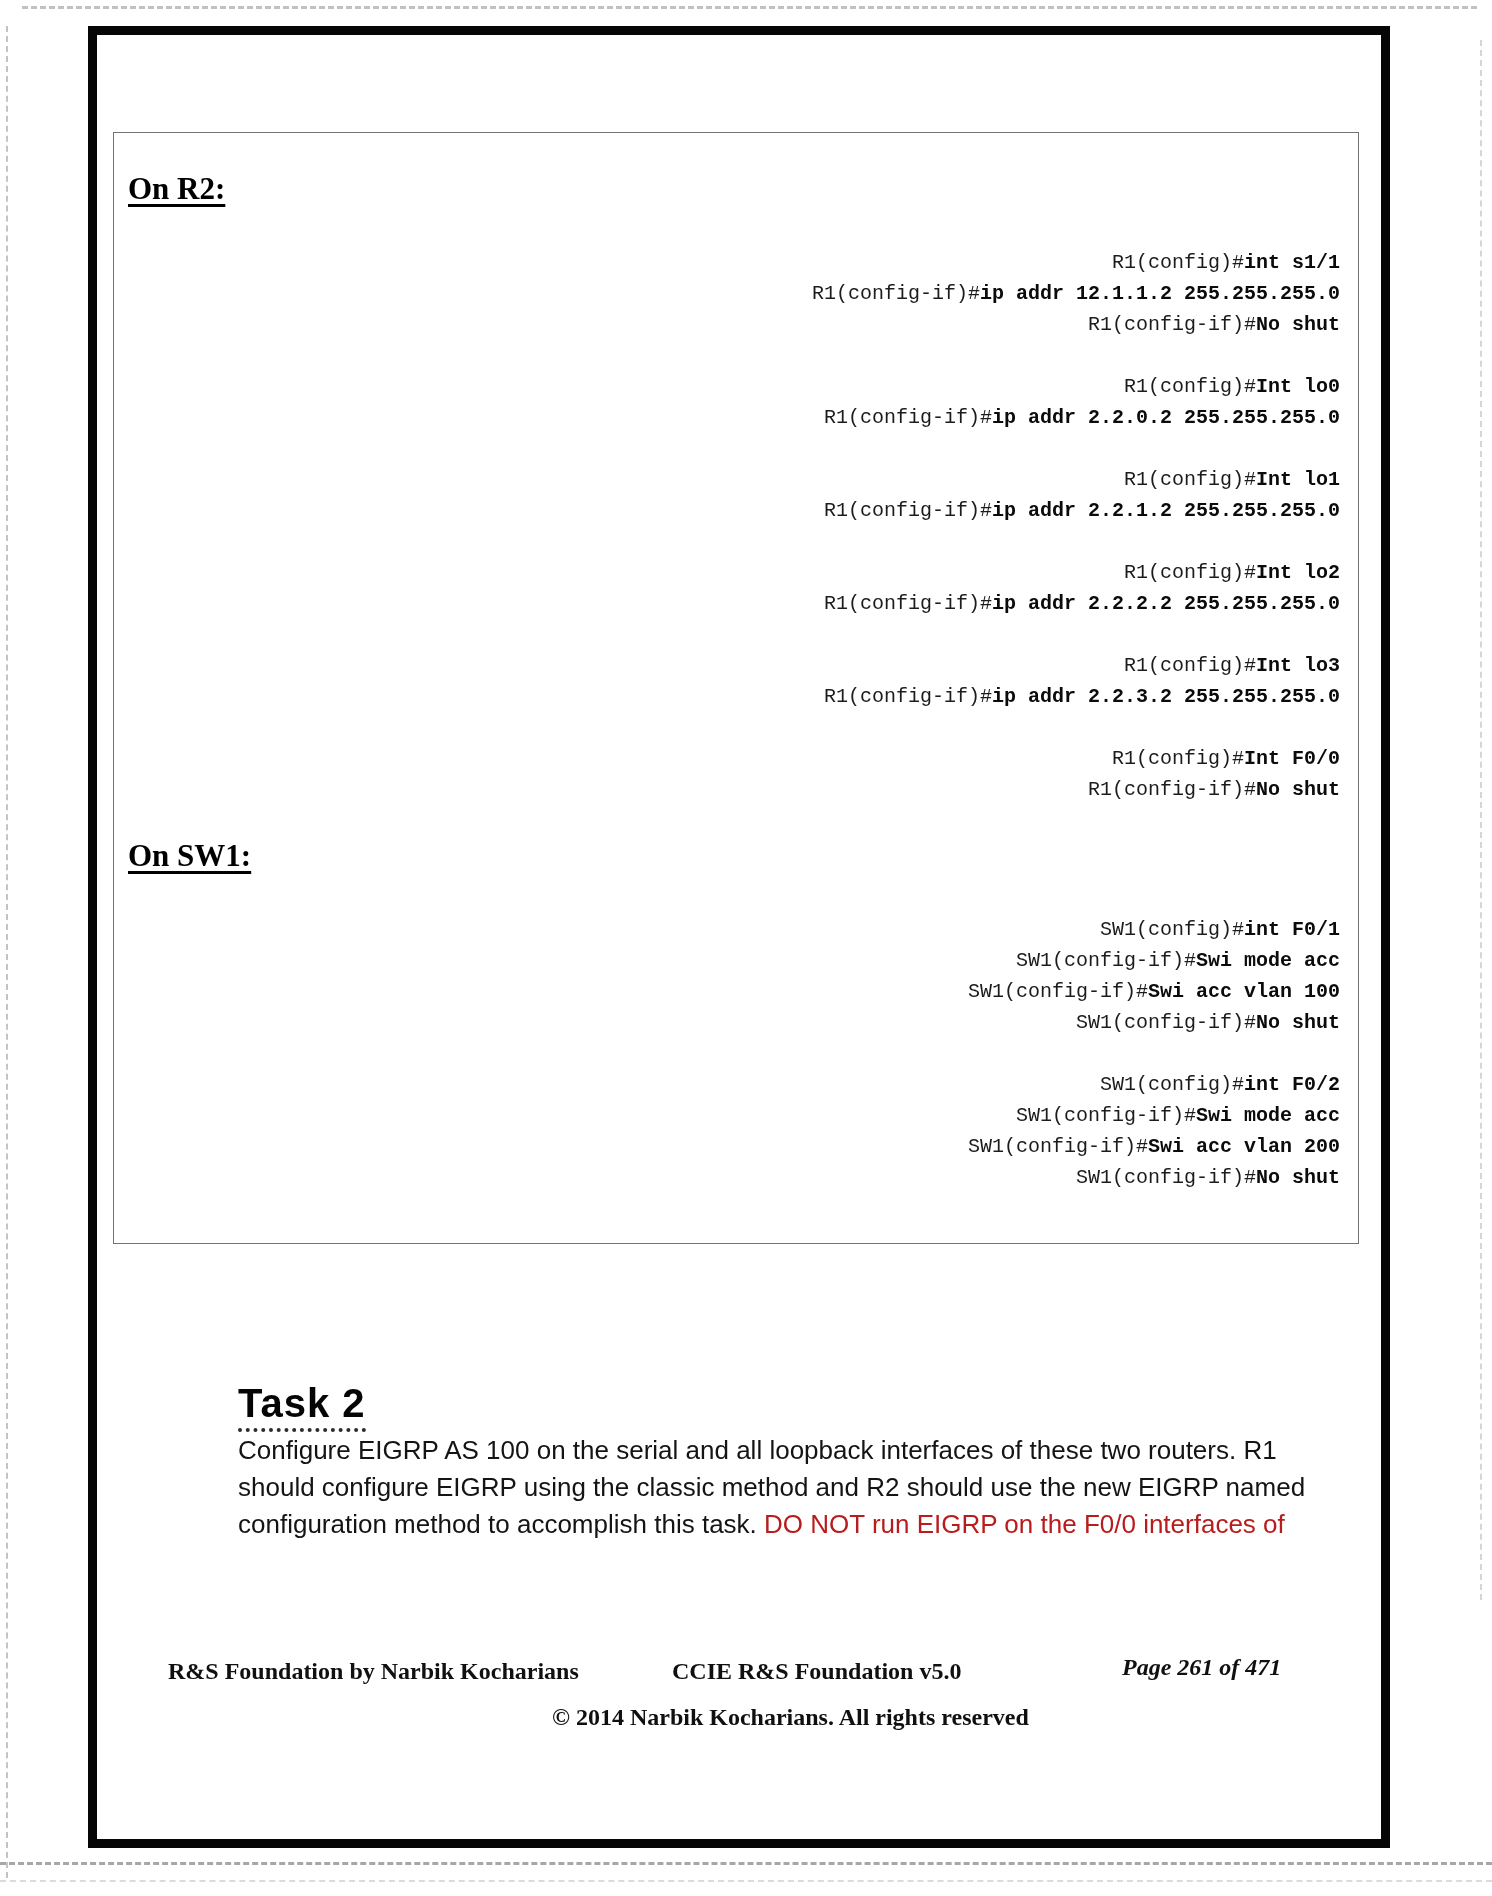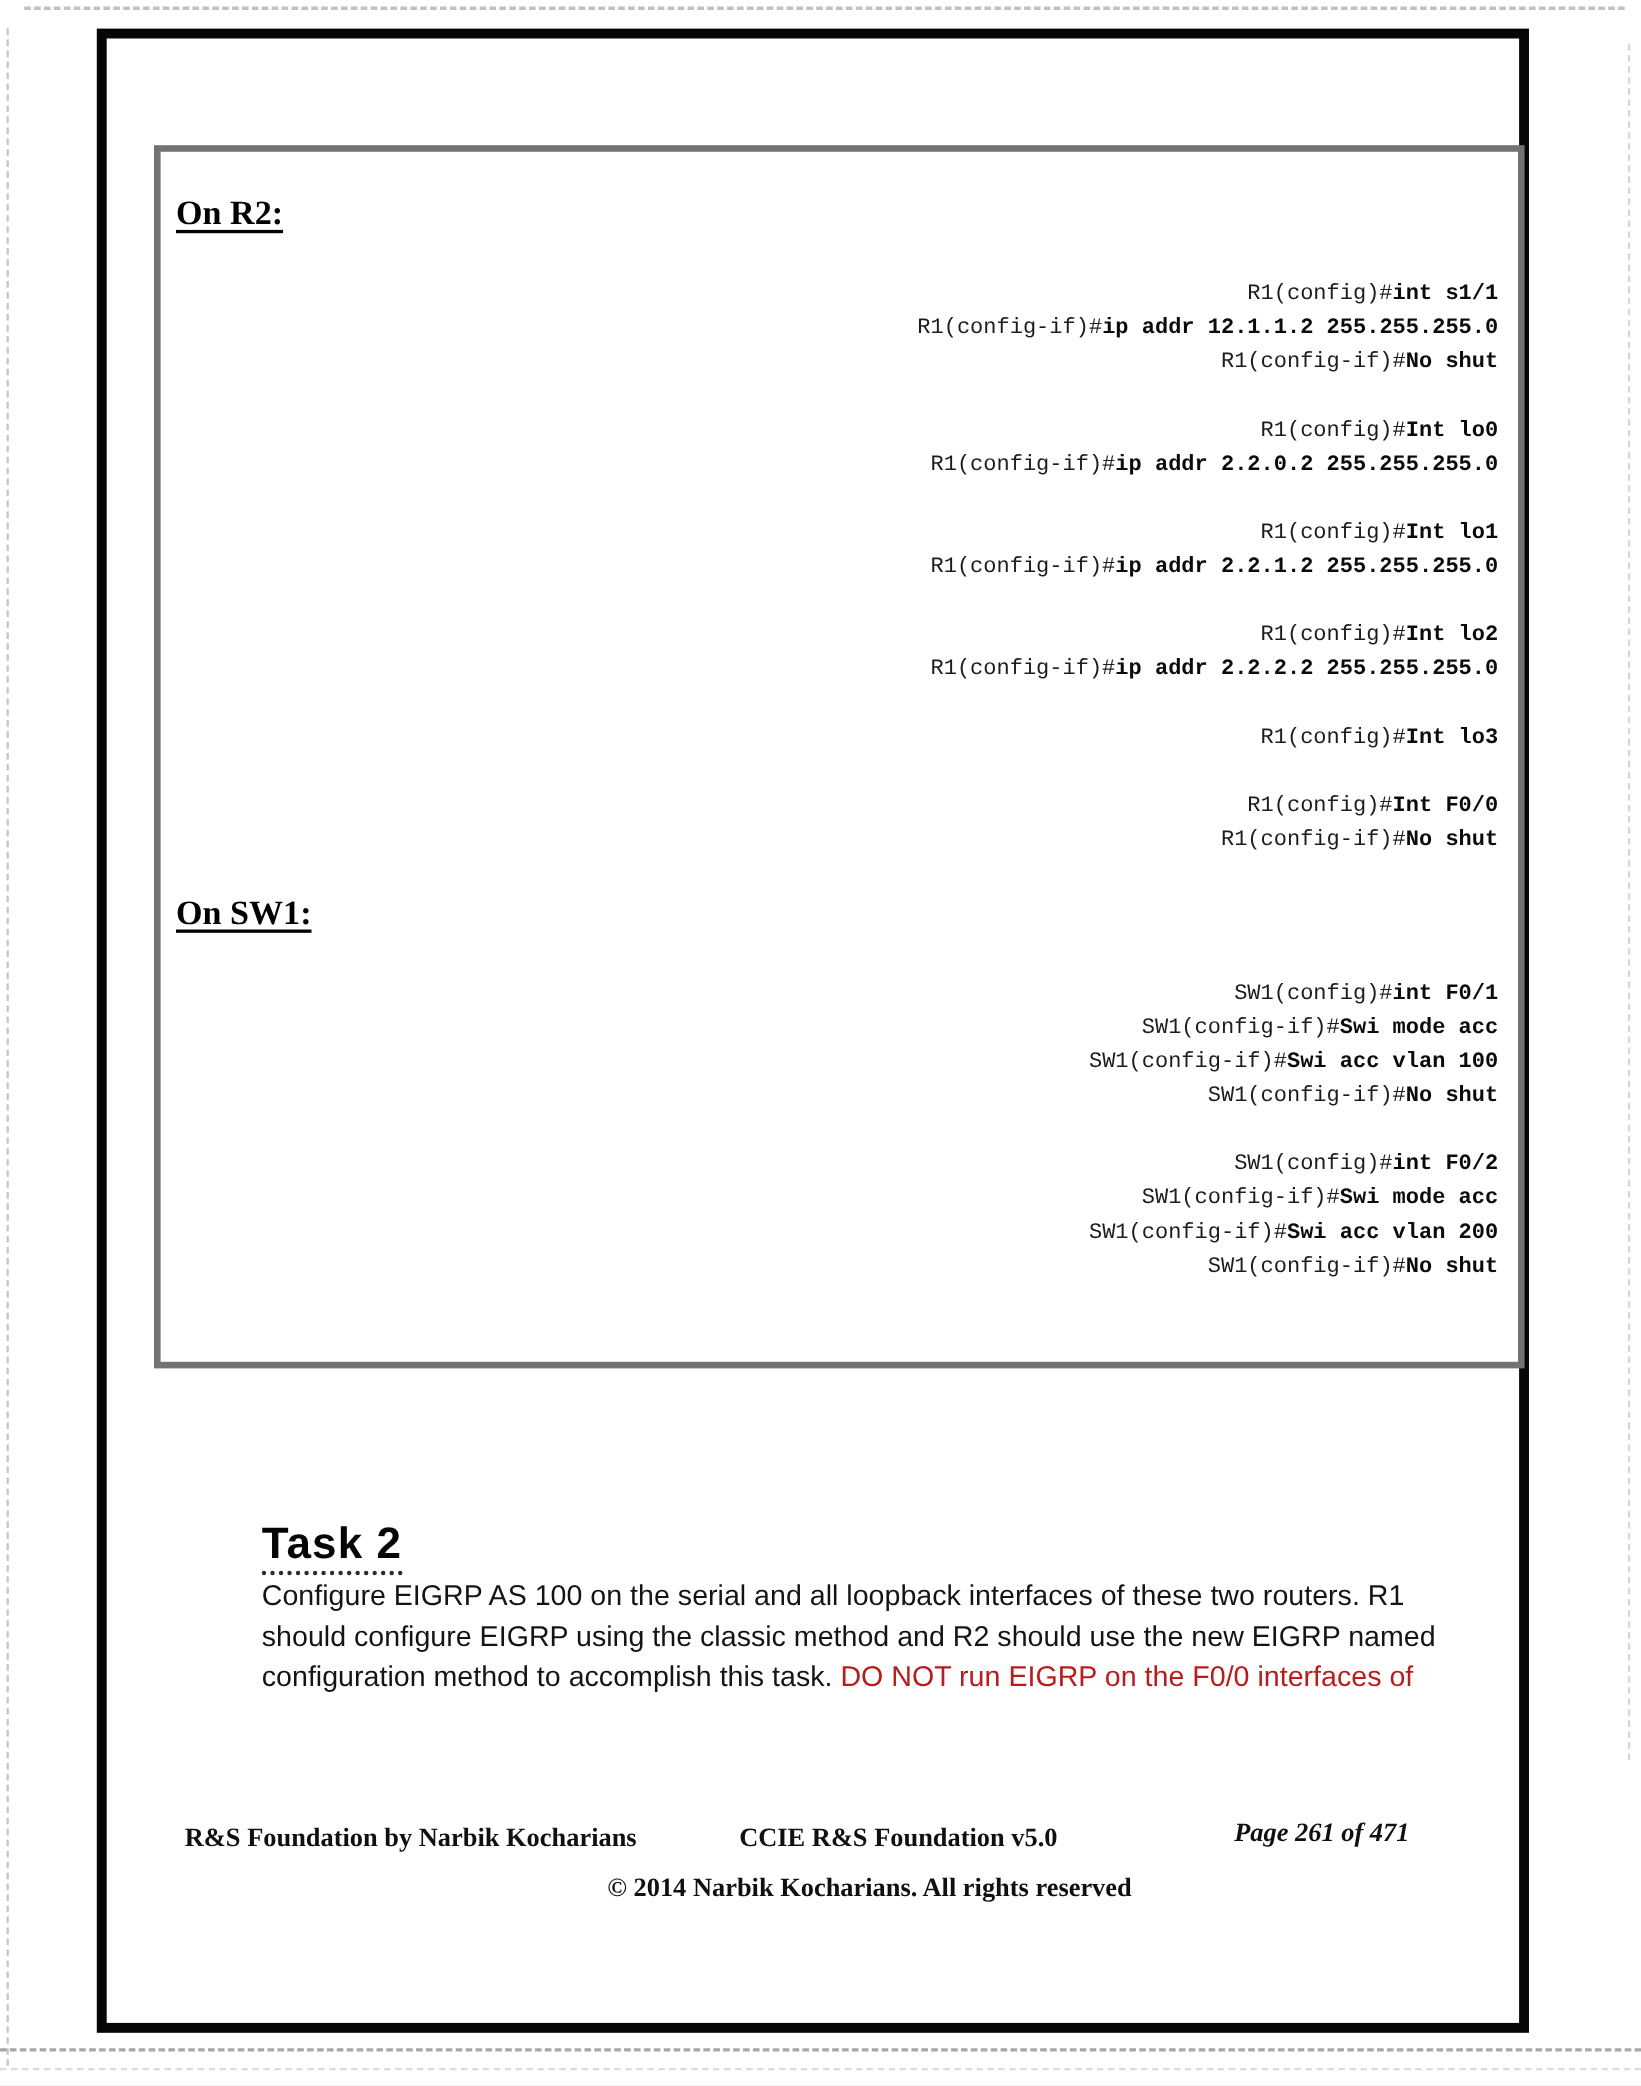--- a/index.html
+++ b/index.html
@@ -23,22 +23,22 @@
   .bottom-dashes2{position:absolute;left:0;top:1880px;width:1492px;height:0;
     border-top:2px dashed #9a9a9a;opacity:.35;}
   
   .outer-frame{
     position:absolute;left:88px;top:26px;width:1302px;height:1822px;
     border:9px solid #060606;box-sizing:border-box;
   }
   
   .code-box{
     position:absolute;left:113px;top:132px;width:1246px;height:1112px;
-    border:6px solid #737373;box-sizing:border-box;
-    padding:28px 18px 0 14px;overflow:hidden;margin-left:27px;
+    border:1px solid #737373;box-sizing:border-box;
+    padding:28px 18px 0 14px;overflow:hidden;
   }
   .box-heading{
     font-family:"Liberation Serif","DejaVu Serif",serif;
     font-weight:bold;font-size:31px;line-height:40px;color:#000;
     text-decoration:underline;text-decoration-thickness:3px;text-underline-offset:5px;
     margin:8px 0 38px 0;
   }
   .code-block{margin:0 0 31px 0;text-align:right;}
   .code-line{
     font-family:"Liberation Mono","DejaVu Sans Mono",monospace;
@@ -97,20 +97,21 @@
         <div class="code-block">
           <div class="code-line"><span class="seg">R1(config)#</span><span class="seg b">Int lo1</span></div>
           <div class="code-line"><span class="seg">R1(config-if)#</span><span class="seg b">ip addr 2.2.1.2 255.255.255.0</span></div>
         </div>
         <div class="code-block">
           <div class="code-line"><span class="seg">R1(config)#</span><span class="seg b">Int lo2</span></div>
           <div class="code-line"><span class="seg">R1(config-if)#</span><span class="seg b">ip addr 2.2.2.2 255.255.255.0</span></div>
         </div>
         <div class="code-block">
           <div class="code-line"><span class="seg">R1(config)#</span><span class="seg b">Int lo3</span></div>
+          <div class="code-line"><span class="seg">R1(config-if)#</span><span class="seg b">ip addr 2.2.3.2 255.255.255.0</span></div>
         </div>
         <div class="code-block">
           <div class="code-line"><span class="seg">R1(config)#</span><span class="seg b">Int F0/0</span></div>
           <div class="code-line"><span class="seg">R1(config-if)#</span><span class="seg b">No shut</span></div>
         </div>
         <div class="box-heading">On SW1:</div>
         <div class="code-block">
           <div class="code-line"><span class="seg">SW1(config)#</span><span class="seg b">int F0/1</span></div>
           <div class="code-line"><span class="seg">SW1(config-if)#</span><span class="seg b">Swi mode acc</span></div>
           <div class="code-line"><span class="seg">SW1(config-if)#</span><span class="seg b">Swi acc vlan 100</span></div>

